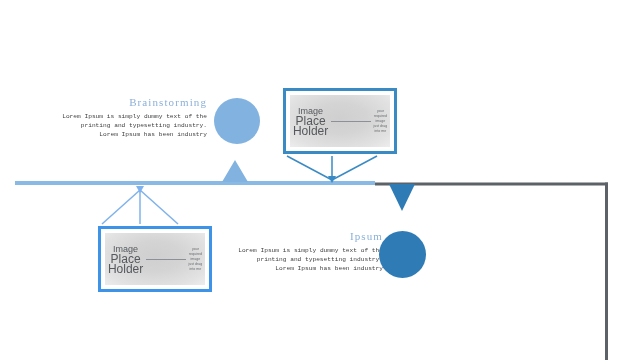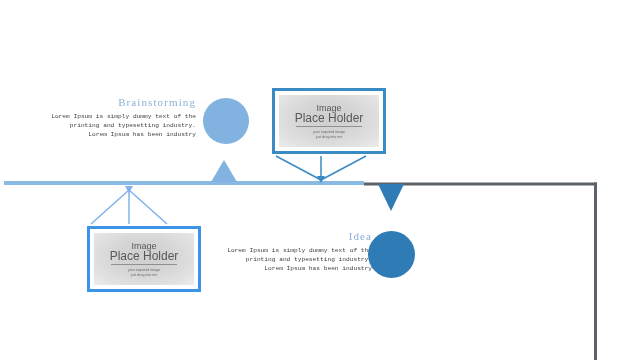--- a/index.html
+++ b/index.html
@@ -9,21 +9,21 @@
   }
   body {
     width: 640px;
     height: 360px;
     position: relative;
     overflow: hidden;
     font-family: "Liberation Serif", serif;
   }
   .stage {
     position: absolute;
-    left: 4px; top: 0;
+    left: 15px; top: 0;
     width: 532px; height: 360px;
   }
   .svg-layer {
     position: absolute;
     left: 0; top: 0;
     width: 640px;
     height: 360px;
   }
 
   
@@ -89,21 +89,21 @@
     left: 83px; top: 226px;
     width: 114px; height: 66px;
     border: 3px solid #3d93e8;
     padding: 4px;
   }
   .placeholder-inner {
     width: 100%;
     height: 100%;
     background: radial-gradient(ellipse at 50% 45%, #cfcfcf 0%, #d4d4d4 38%, #e2e2e2 78%, #ededed 100%);
     display: flex;
-    flex-direction: column;
+    flex-direction: row;
     align-items: center;
     justify-content: center;
     box-sizing: border-box;
   }
   .ph-title {
     font-family: "Liberation Sans", sans-serif;
     font-size: 9px;
     color: #55585c;
     line-height: 10px;
     text-align: center;
@@ -204,21 +204,21 @@
   <div class="block" id="brainstorm-block">
     <div class="heading" style="color:#8bb0d8">Brainstorming</div>
     <div class="body-copy">Lorem Ipsum is simply dummy text of the
 printing and typesetting industry.
 Lorem Ipsum has been industry</div>
   </div>
 
   <div class="icon-circle" id="brain-icon-circle"></div>
 
   <div class="block" id="idea-block">
-    <div class="heading" style="color:#8bb0d8">Idea</div>
+    <div class="heading" style="color:#8bb0d8">Ipsum</div>
     <div class="body-copy">Lorem Ipsum is simply dummy text of the
 printing and typesetting industry.
 Lorem Ipsum has been industry</div>
   </div>
 
   <div class="icon-circle" id="bulb-icon-circle"></div>
 
   <div class="placeholder-card" id="top-placeholder">
     <div class="placeholder-inner">
       <div class="ph-title">

